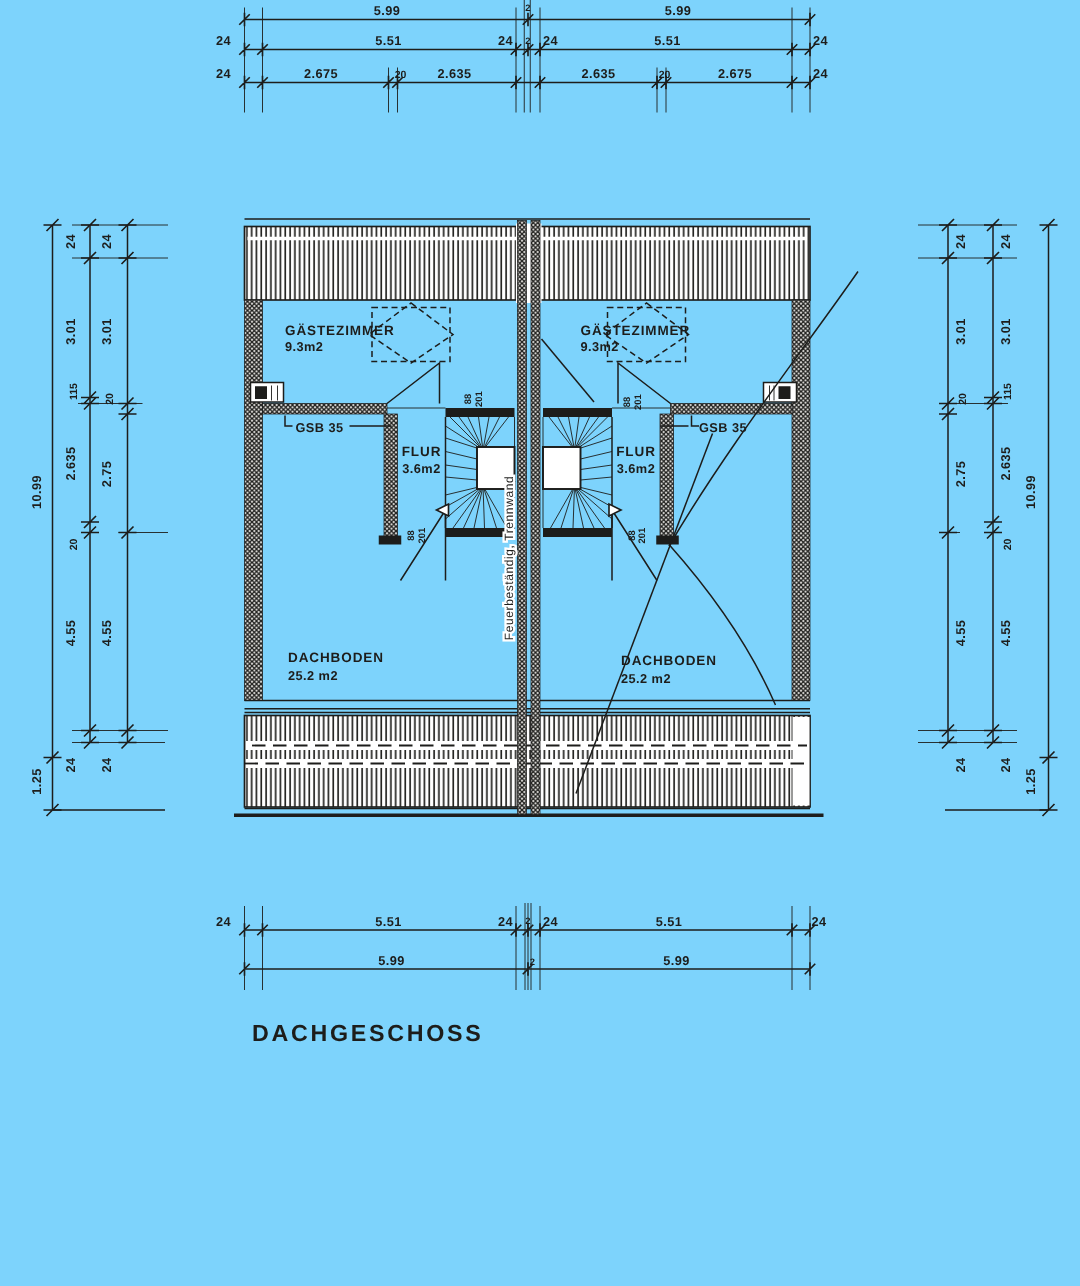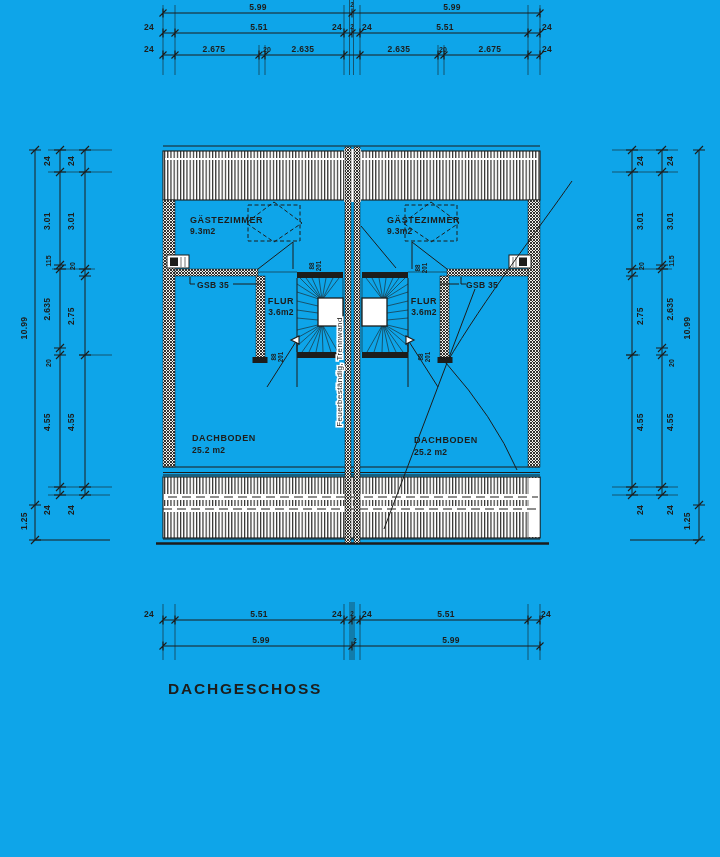--- a/index.html
+++ b/index.html
@@ -1,16 +1,16 @@
 <!DOCTYPE html>
 <html><head>
 <meta charset="utf-8">
 <style>
   html,body{margin:0;padding:0;background:#ffffff;}
-  .page{position:relative;width:720px;height:857px;background:#0ea5e9;overflow:hidden;text-decoration:underline;}
+  .page{position:relative;width:720px;height:857px;background:#7dd3fc;overflow:hidden;text-decoration:underline;}
   svg{display:block;}
   text{font-family:"Liberation Sans","DejaVu Sans",sans-serif;fill:#1d1d1b;}
   .dim{font-size:8.5px;font-weight:700;letter-spacing:.3px;}
   .dimsm{font-size:7px;font-weight:700;}
   .dimxs{font-size:6.3px;font-weight:700;}
   .room{font-size:9px;font-weight:700;letter-spacing:.6px;}
   .area{font-size:8.5px;font-weight:700;letter-spacing:.3px;}
   .note{font-size:8px;font-weight:400;letter-spacing:.4px;}
   .title{font-size:15.5px;font-weight:600;letter-spacing:1.8px;}
   .ln{stroke:#1d1d1b;stroke-width:1;fill:none;}

